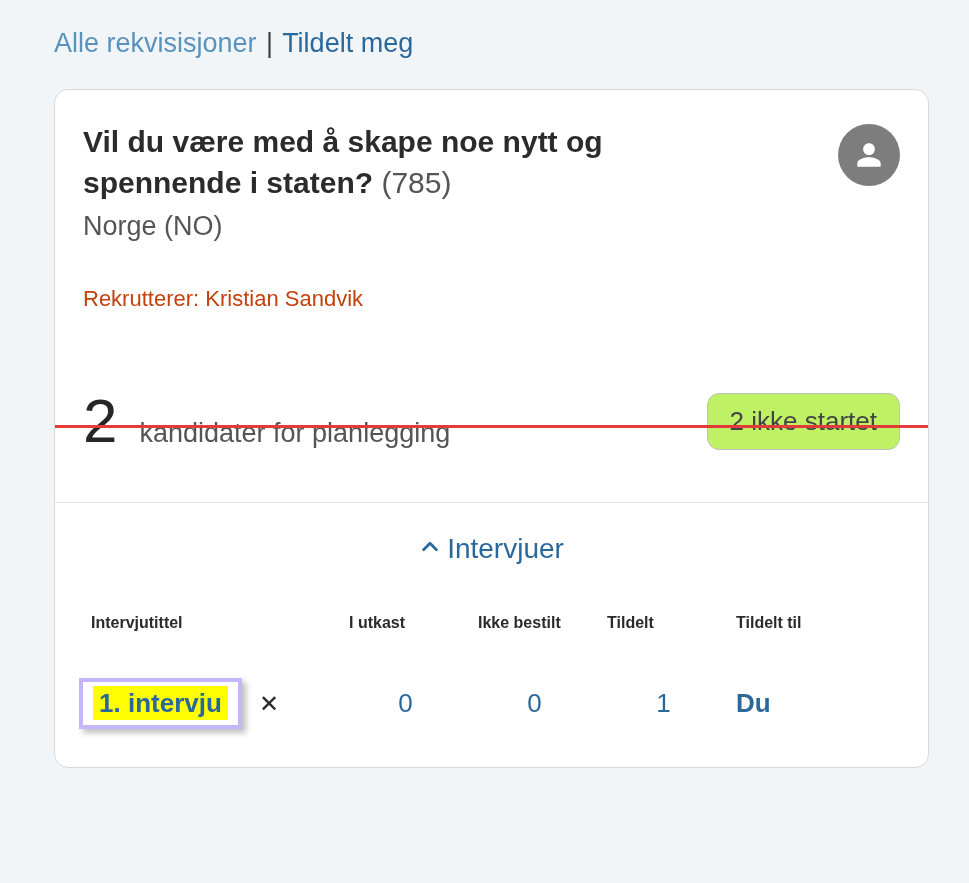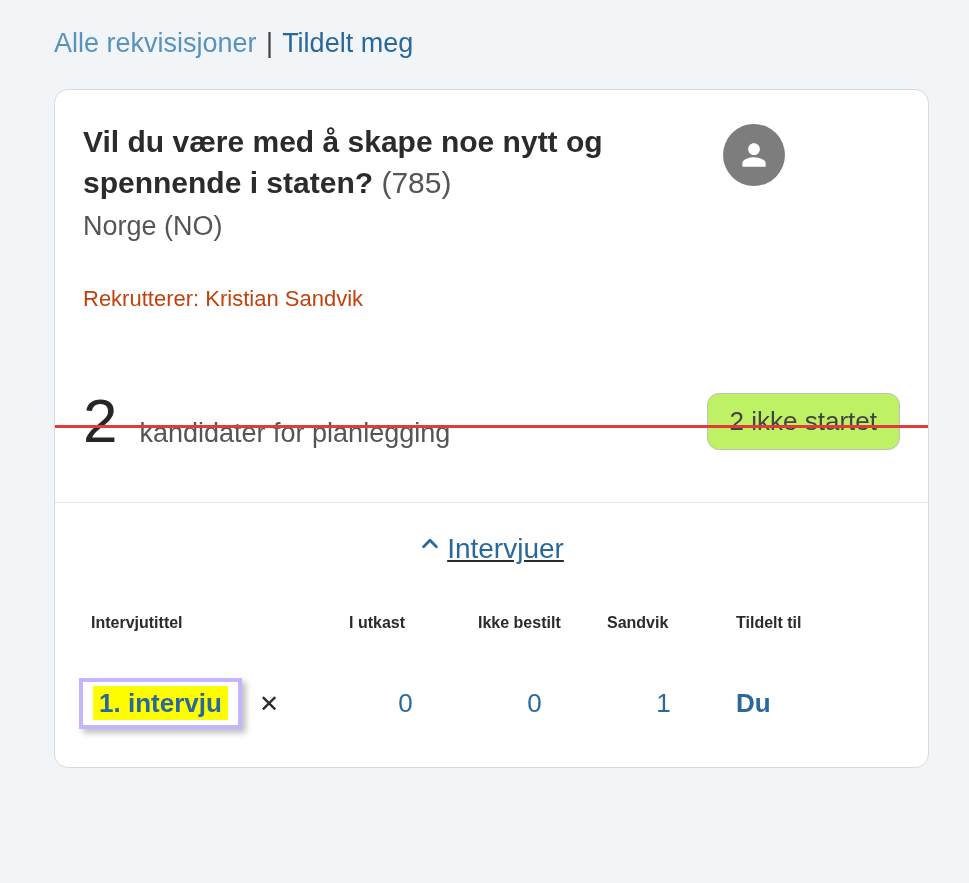--- a/index.html
+++ b/index.html
@@ -36,20 +36,21 @@
     background: #fff;
     border: 1px solid #d9d9d9;
     border-radius: 14px;
     margin-left: 18px;
     padding: 32px 28px 16px 28px;
     position: relative;
   }
   .card-header {
     display: flex;
     align-items: flex-start;
+    justify-content: space-between;
     gap: 20px;
   }
   .title-block {
     max-width: 620px;
   }
   .req-title {
     font-size: 30px;
     font-weight: 700;
     color: #2b2b2b;
     line-height: 1.35;
@@ -123,26 +124,25 @@
     pointer-events: none;
   }
 
   .divider {
     border-top: 1px solid #e3e3e3;
     margin: 50px -28px 0 -28px;
   }
 
   .section-toggle {
     display: flex;
-    align-items: flex-start;
+    align-items: center;
     justify-content: center;
     gap: 6px;
     padding: 30px 0 20px 0;
     cursor: pointer;
-    text-decoration: underline;
   }
   .section-toggle .chev {
     color: #2a689c;
     font-size: 24px;
     line-height: 1;
   }
   .section-toggle .label {
     font-size: 28px;
     color: #2a689c;
   }
@@ -250,21 +250,21 @@
       </span>
       <span class="label">Intervjuer</span>
     </div>
 
     <table class="table">
       <thead>
         <tr>
           <th style="width:30%">Intervjutittel</th>
           <th class="th-center" style="width:15%">I utkast</th>
           <th class="th-center" style="width:15%">Ikke bestilt</th>
-          <th class="th-center" style="width:15%">Sandvik</th>
+          <th class="th-center" style="width:15%">Tildelt</th>
           <th class="th-right" style="width:20%">Tildelt til</th>
         </tr>
       </thead>
       <tbody>
         <tr>
           <td>
             <span class="highlight-wrap">
               <span class="interview-link">1. intervju</span>
             </span>
             <span class="x-icon">✕</span>

